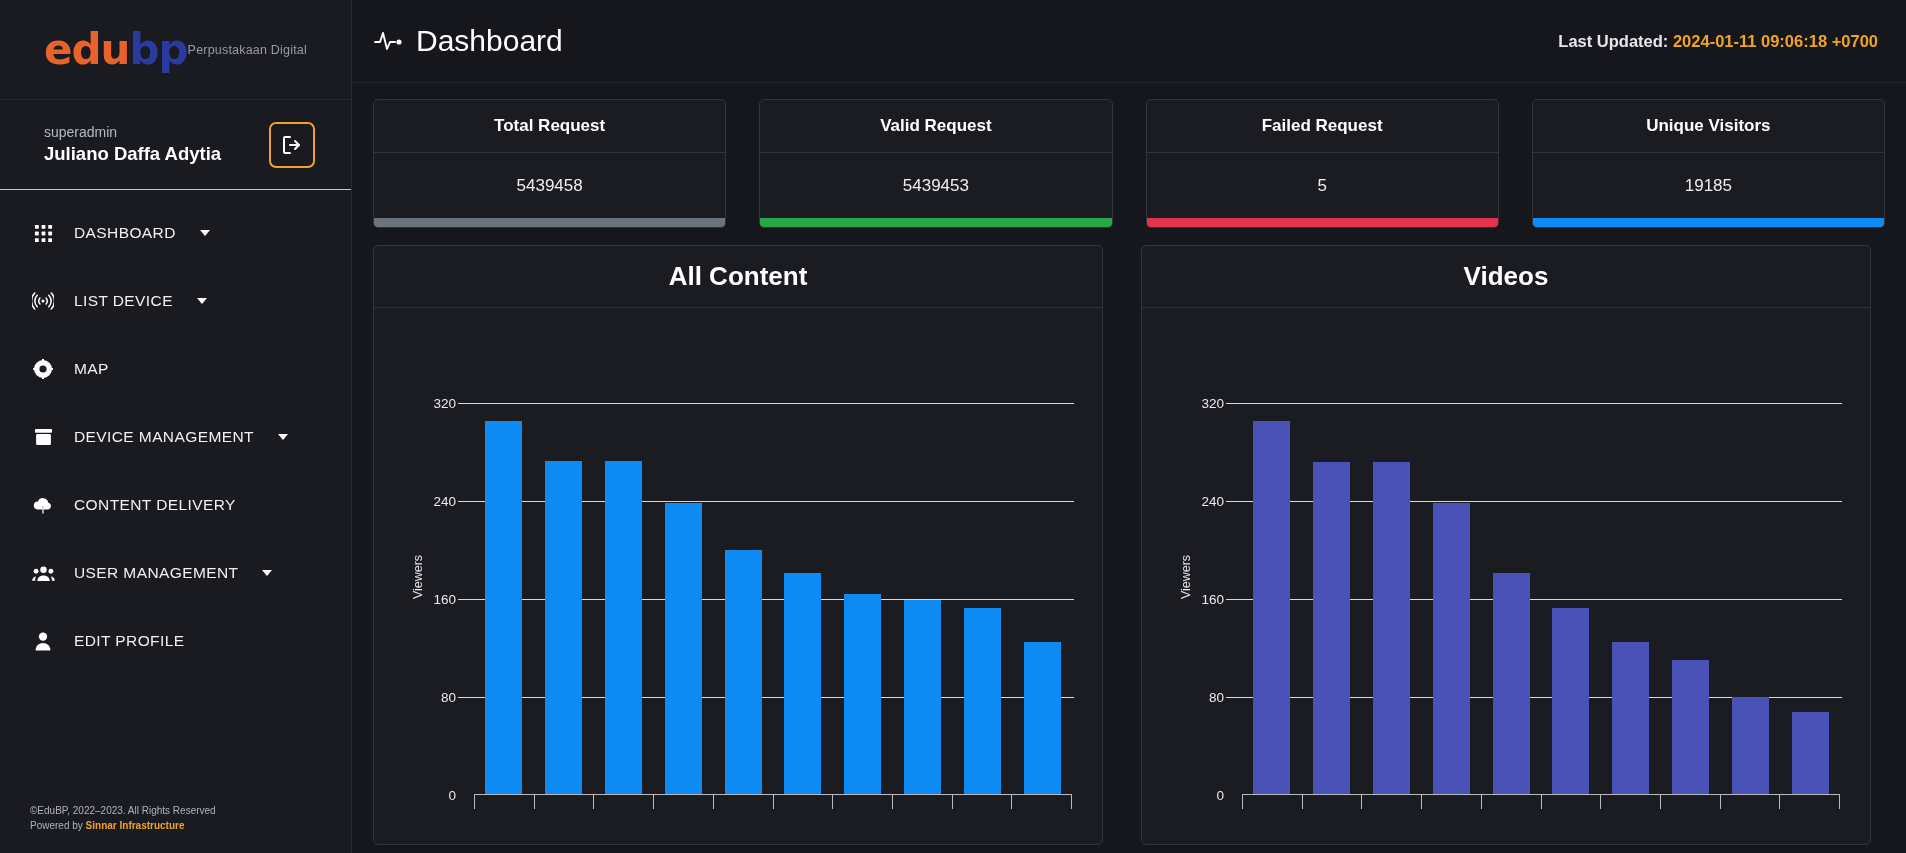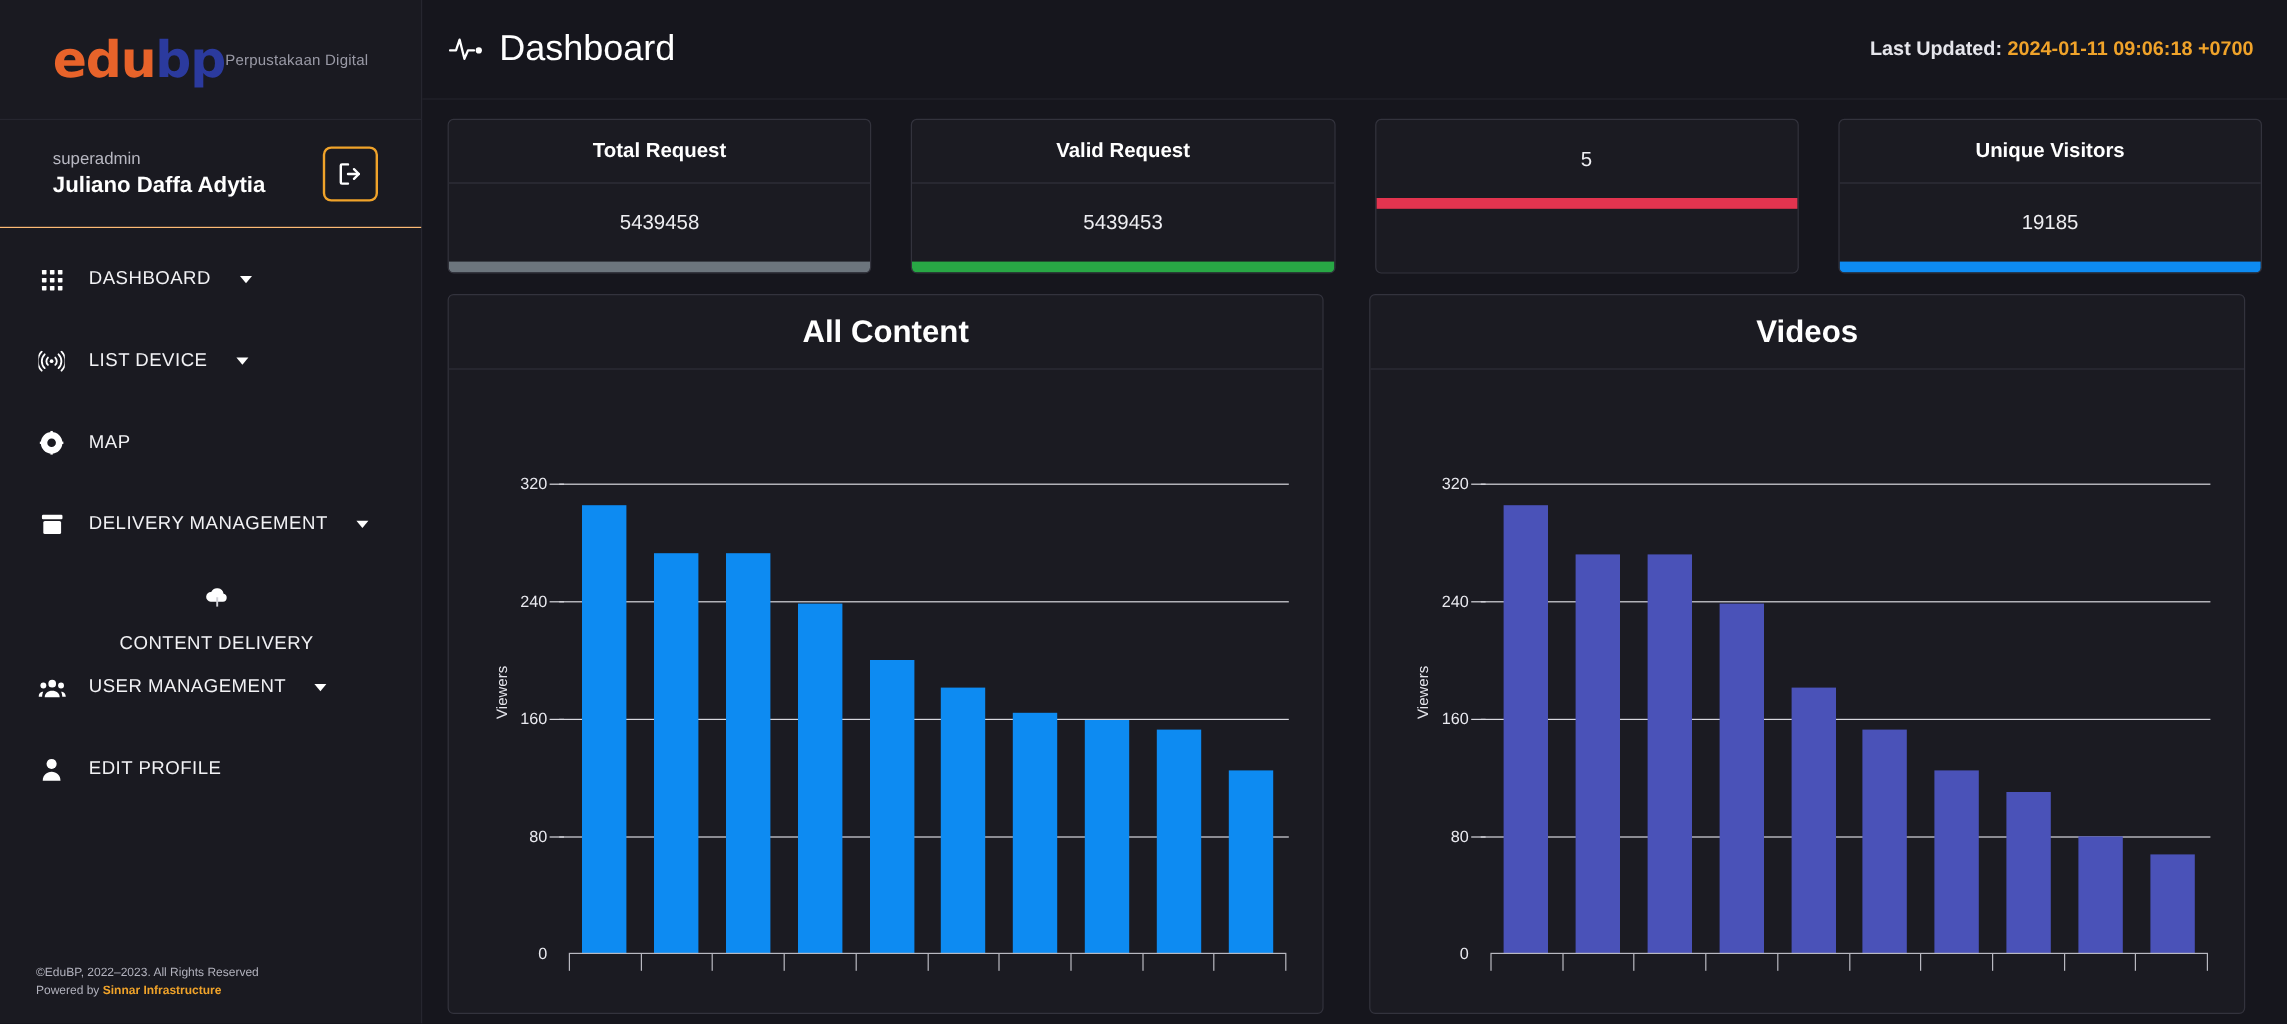--- a/index.html
+++ b/index.html
@@ -238,25 +238,25 @@
         <span class="nav-label">MAP</span>
       </div>
 
       <div class="nav-item" style="margin-bottom:26px;">
         <span class="nav-icon">
           <svg width="21" height="19" viewBox="0 0 22 20" fill="#ffffff">
             <rect x="2" y="1" width="18" height="4" rx="1"></rect>
             <rect x="3.2" y="6.4" width="15.6" height="11.5" rx="1.4"></rect>
           </svg>
         </span>
-        <span class="nav-label">DELIVERY MANAGEMENT</span>
+        <span class="nav-label">DEVICE MANAGEMENT</span>
         <span class="caret"></span>
       </div>
 
-      <div class="nav-item" style="margin-bottom:26px;flex-direction:column;">
+      <div class="nav-item" style="margin-bottom:26px;">
         <span class="nav-icon">
           <svg width="22" height="20" viewBox="0 0 22 20" fill="#ffffff">
             <path d="M5.6 14.4a4 4 0 0 1 .4-8 5.4 5.4 0 0 1 10.3 1.3 3.4 3.4 0 0 1-.5 6.7H5.6z"></path>
             <rect x="10.2" y="8.5" width="1.6" height="10" fill="#cfcfd6"></rect>
             <path d="M11 7.4l3 3.4H8z" fill="#ffffff"></path>
           </svg>
         </span>
         <span class="nav-label">CONTENT DELIVERY</span>
       </div>
 
@@ -319,20 +319,21 @@
         <div class="card-bar" style="background:#6c757d;"></div>
       </div>
 
       <div class="card">
         <div class="card-head">Valid Request</div>
         <div class="card-body">5439453</div>
         <div class="card-bar" style="background:#28a745;"></div>
       </div>
 
       <div class="card">
+        <div class="card-head">Failed Request</div>
         <div class="card-body">5</div>
         <div class="card-bar" style="background:#e3344f;"></div>
       </div>
 
       <div class="card">
         <div class="card-head">Unique Visitors</div>
         <div class="card-body">19185</div>
         <div class="card-bar" style="background:#0d8bf2;"></div>
       </div>
 

